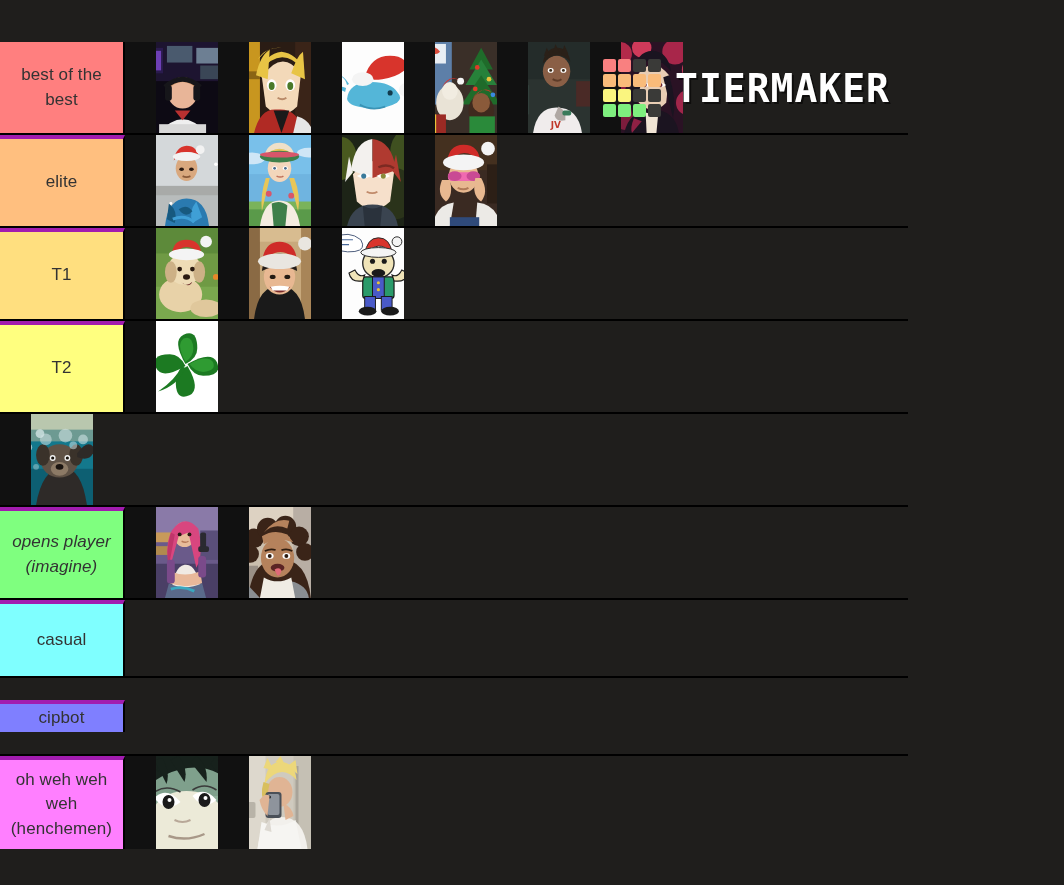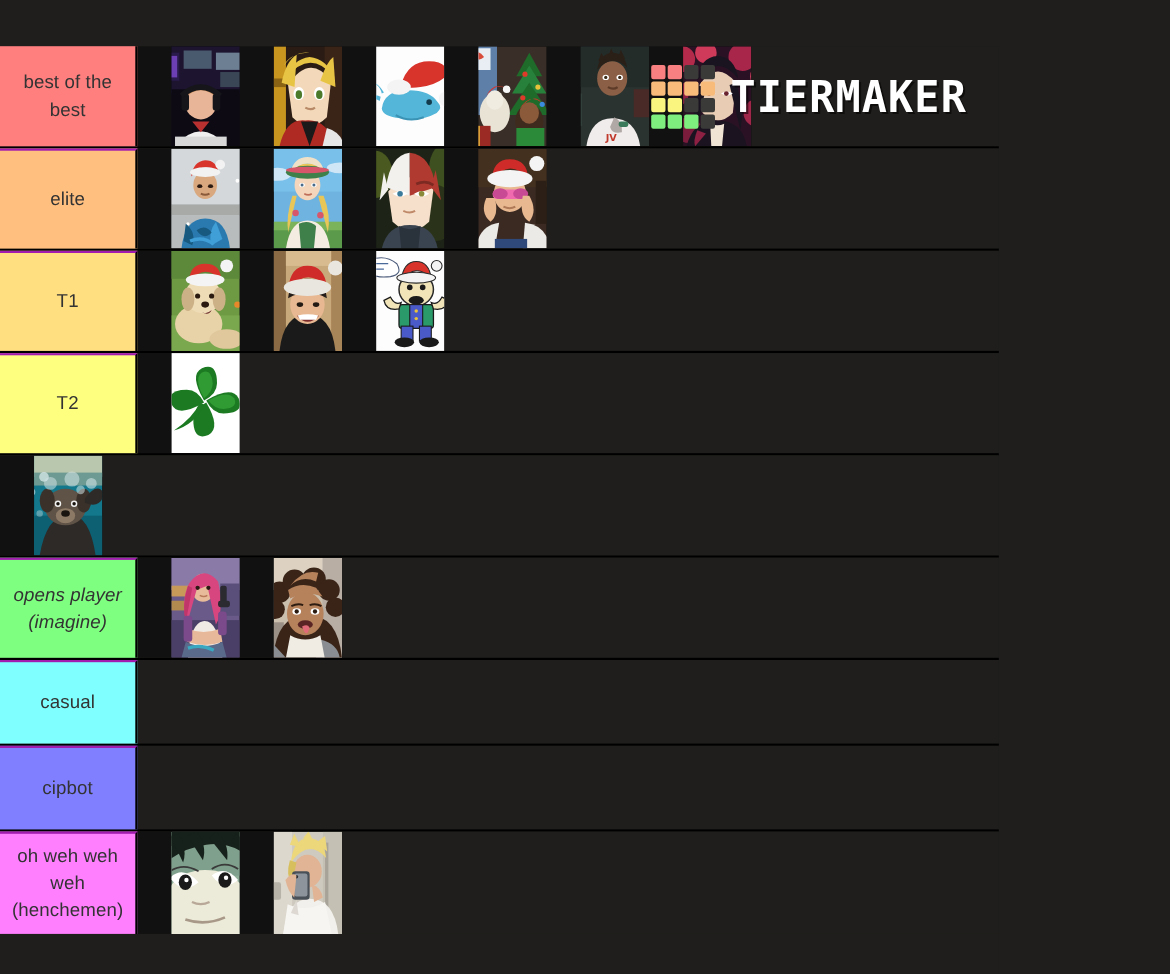--- a/index.html
+++ b/index.html
@@ -41,21 +41,21 @@
     display: flex;
     align-items: center;
     justify-content: center;
     text-align: center;
     color: #333333;
     font-size: 17px;
     line-height: 1.45;
     padding: 2px 4px;
     box-sizing: border-box;
     border-right: 2px solid #000;
-    border-top: 2px solid #a21caf;
+    border-top: 4px solid #a21caf;
     letter-spacing: 0.1px;
     word-break: break-word;
   }
   .tier-row:first-child .tier-label { border-top: none; }
 
   .tier-items {
     flex: 1;
     display: flex;
     flex-direction: row;
     align-items: stretch;
@@ -71,21 +71,21 @@
     background: #111;
     box-sizing: border-box;
     padding-left: 31px;
   }
   .tile > svg { display: block; width: 100%; height: 100%; }
 
   
   .brand {
     position: absolute;
     top: 0;
-    right: 11px;
+    right: 0;
     height: 100%;
     display: flex;
     align-items: center;
     gap: 14px;
     padding-right: 18px;
     pointer-events: none;
   }
   .brand-grid {
     display: grid;
     grid-template-columns: repeat(4, 13px);
@@ -536,21 +536,21 @@
     <path d="M14 80 q-8 6 -8 13 h20z" fill="#8a8e92"></path>
     <path d="M30 72 q14 8 28 0 l4 21 h-36z" fill="#f0ece4"></path>
   </svg>
         </div>
       </div>
     </div>
     <div class="tier-row" style="height: 78px;">
       <div class="tier-label" style="background: rgb(127, 255, 255);">casual</div>
       <div class="tier-items"></div>
     </div>
-    <div class="tier-row" style="height: 78px;">
+    <div class="tier-row" style="height: 78px; align-items: center;">
       <div class="tier-label" style="background: rgb(127, 127, 255);">cipbot</div>
       <div class="tier-items"></div>
     </div>
     <div class="tier-row" style="height: 93px;">
       <div class="tier-label" style="background: rgb(255, 127, 255);">oh weh weh weh (henchemen)</div>
       <div class="tier-items">
         <div class="tile" title="Pale anime character with messy black hair">
           <svg viewBox="0 0 93 93" preserveAspectRatio="xMidYMid slice">
     <rect width="93" height="93" fill="#8fae9a"></rect>
     <rect x="0" y="0" width="93" height="40" fill="#7fa08c"></rect>

